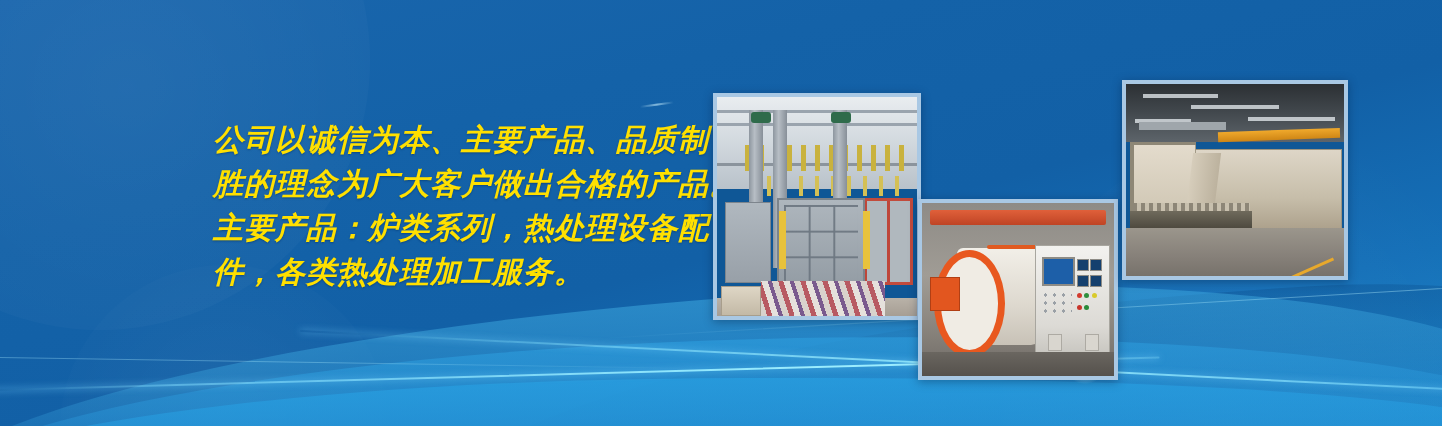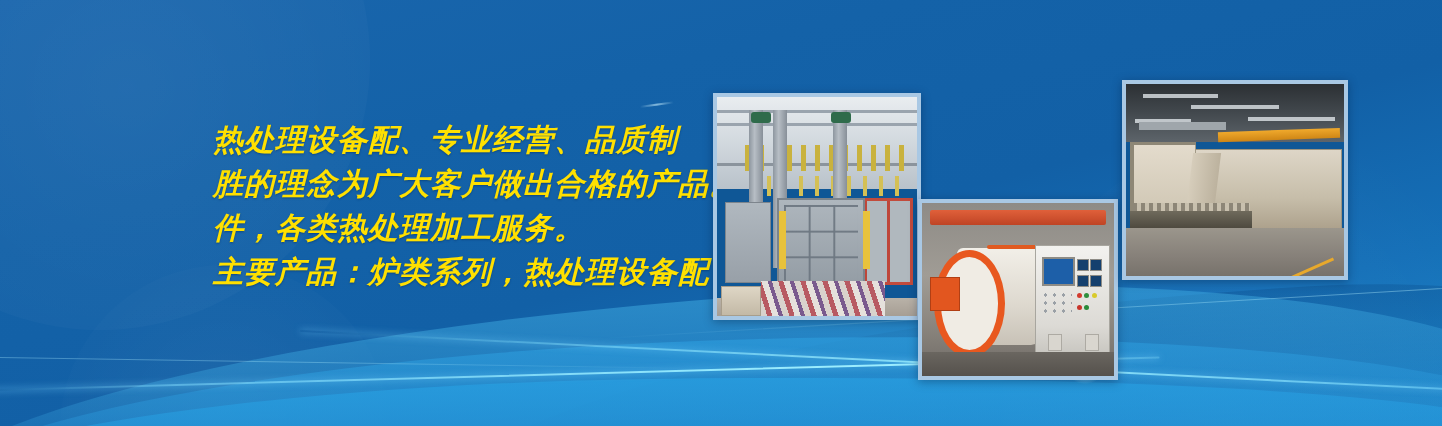--- a/index.html
+++ b/index.html
@@ -343,24 +343,24 @@
   <div class="wave-band wave-3"></div>
 
   <div class="streak streak-c"></div>
   <div class="streak streak-d"></div>
   <div class="streak streak-a"></div>
   <div class="streak streak-b"></div>
   <div class="streak streak-top"></div>
   <div class="glow-node"></div>
 
   <div class="copy-block">
-    <div class="copy-line">热处理设备配、专业经营、品质制</div>
+    <div class="copy-line">公司以诚信为本、主要产品、品质制</div>
     <div class="copy-line">胜的理念为广大客户做出合格的产品。</div>
+    <div class="copy-line">主要产品：炉类系列，热处理设备配</div>
     <div class="copy-line">件，各类热处理加工服务。</div>
-    <div class="copy-line">主要产品：炉类系列，热处理设备配</div>
   </div>
 
   <div class="photo-frame ph1">
     <div class="photo-inner">
       <div class="sky"></div>
       <div class="roof-beam" style="top:6%"></div>
       <div class="roof-beam" style="top:12%"></div>
       <div class="roof-beam" style="top:30%;background:#8b949d"></div>
       <div class="rail" style="left:14%"></div>
         <div class="rail" style="left:21%"></div>

